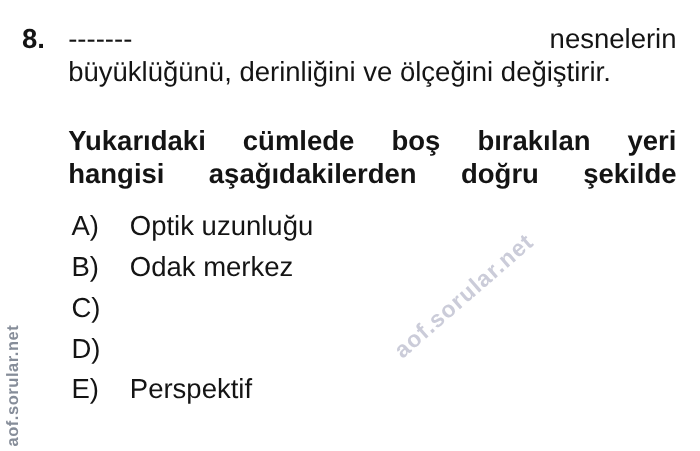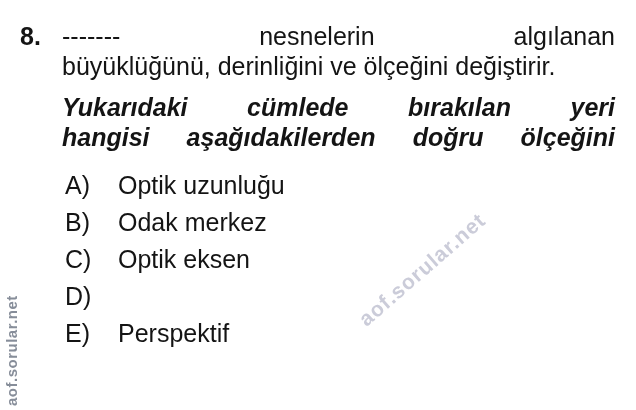--- a/index.html
+++ b/index.html
@@ -29,21 +29,21 @@
   .line {
     font-size: 25px;
     line-height: 30px;
     white-space: nowrap;
   }
   .line.justified {
     display: flex;
     justify-content: space-between;
   }
   .stem { font-weight: normal; }
-  .prompt { font-weight: bold; margin-top: 11px; font-style: italic; }
+  .prompt { font-weight: bold; margin-top: 32px; }
   .options { margin-top: 18px; }
   .option-row {
     display: flex;
     font-size: 25px;
     line-height: 30px;
     margin-bottom: 7px;
     margin-left: 3px;
   }
   .option-letter {
     width: 53px;
@@ -80,52 +80,51 @@
 <body>
 
 <div class="question-number">8.</div>
 
 <div class="content">
 
   <div class="stem">
     <div class="line justified">
       <span>-------</span>
       <span>nesnelerin</span>
-      <span>algılanan</span>
     </div>
     <div class="line">büyüklüğünü, derinliğini ve ölçeğini değiştirir.</div>
   </div>
 
   <div class="prompt">
     <div class="line justified">
       <span>Yukarıdaki</span>
       <span>cümlede</span>
+      <span>boş</span>
       <span>bırakılan</span>
       <span>yeri</span>
     </div>
     <div class="line justified">
       <span>hangisi</span>
       <span>aşağıdakilerden</span>
       <span>doğru</span>
-      <span>ölçeğini</span>
+      <span>şekilde</span>
     </div>
   </div>
 
   <div class="options">
     <div class="option-row">
       <span class="option-letter">A)</span>
       <span class="option-text">Optik uzunluğu</span>
     </div>
     <div class="option-row">
       <span class="option-letter">B)</span>
       <span class="option-text">Odak merkez</span>
     </div>
     <div class="option-row">
       <span class="option-letter">C)</span>
-      <span class="option-text">Optik eksen</span>
     </div>
     <div class="option-row">
       <span class="option-letter">D)</span>
     </div>
     <div class="option-row">
       <span class="option-letter">E)</span>
       <span class="option-text">Perspektif</span>
     </div>
   </div>
 

